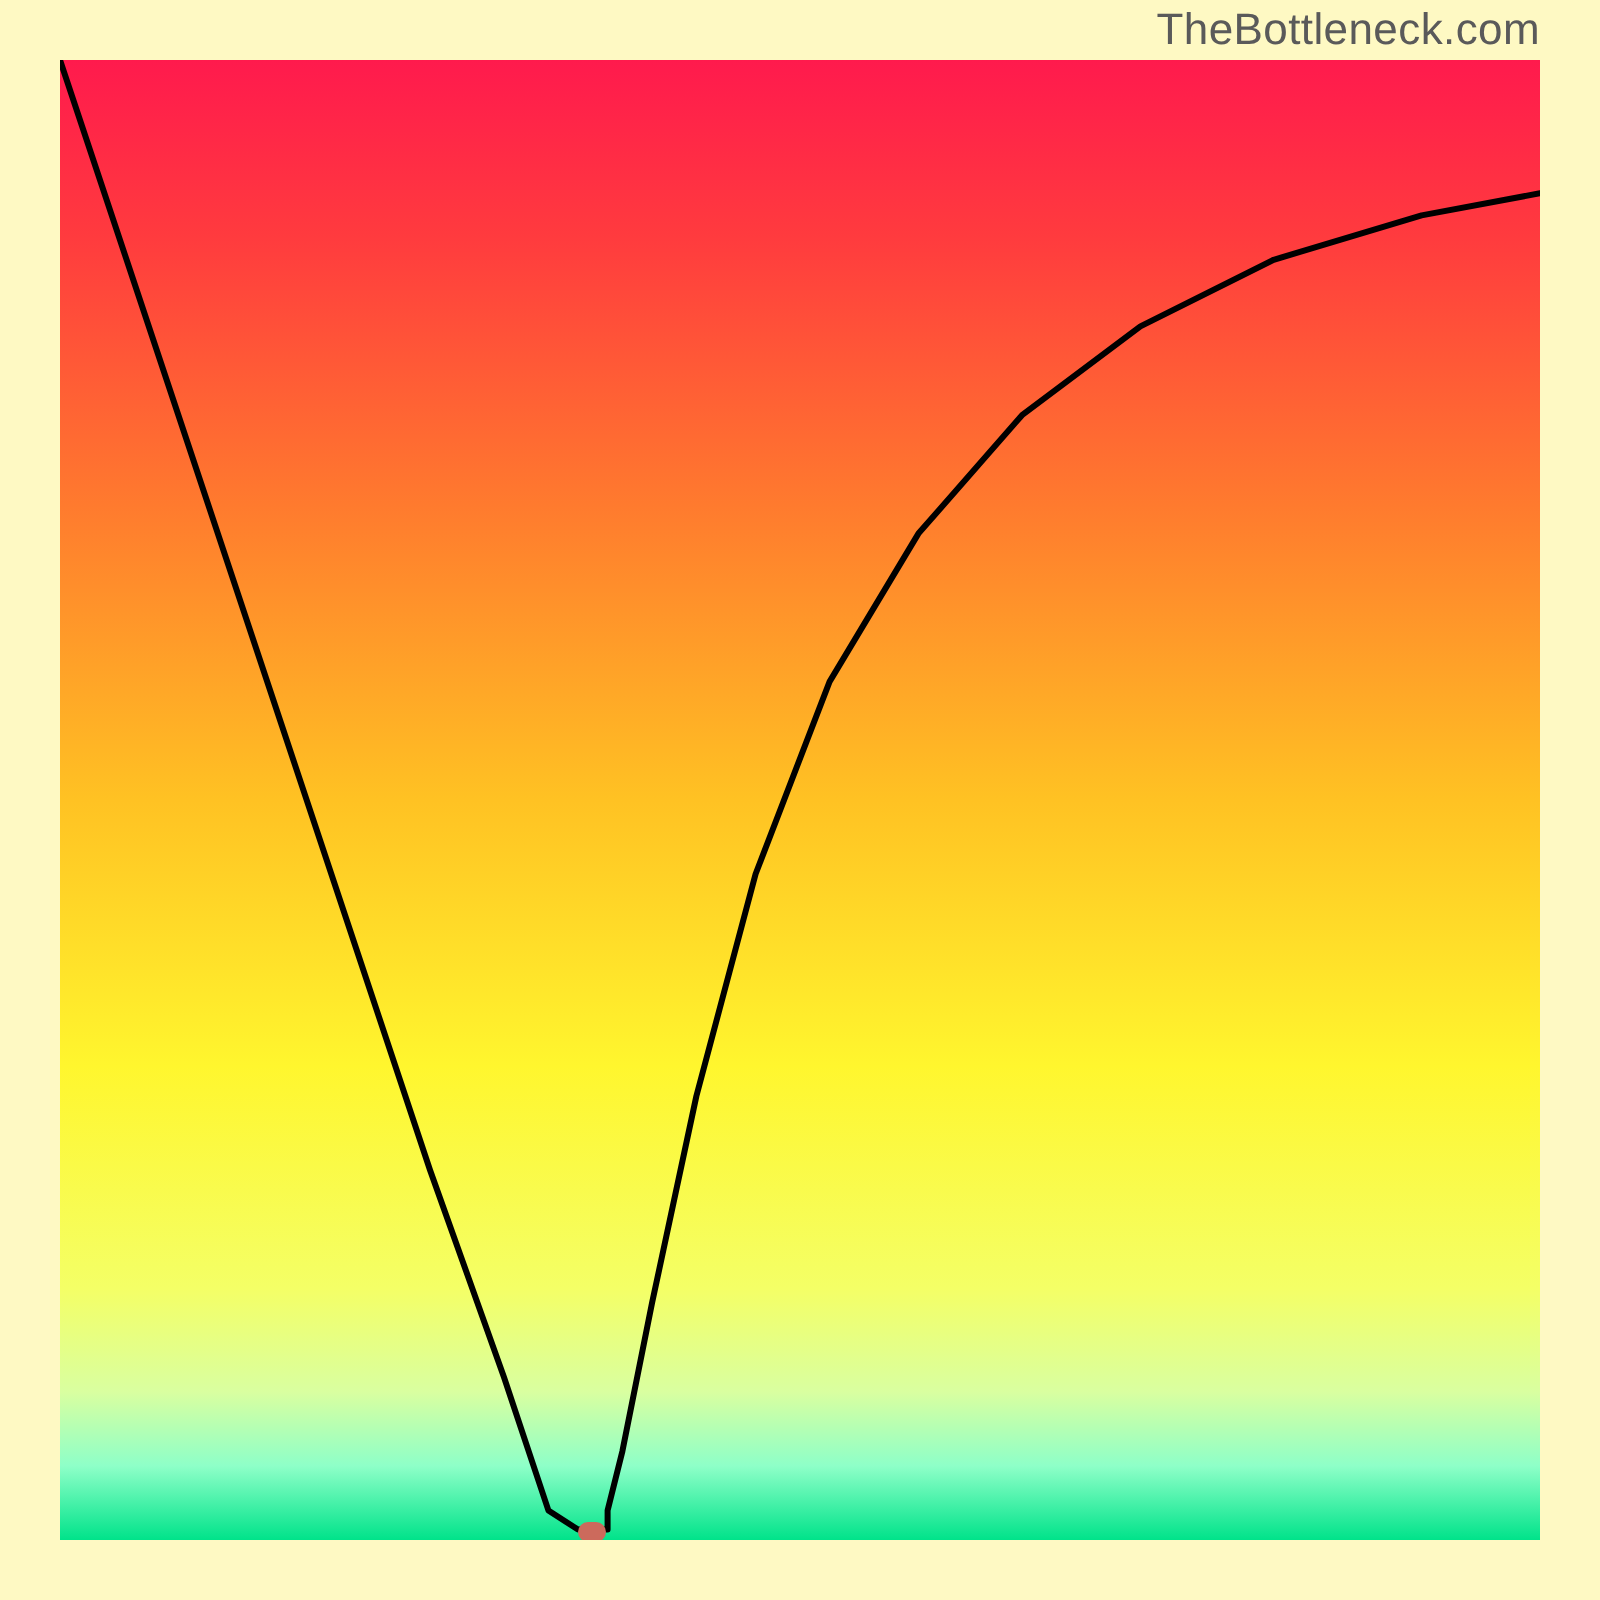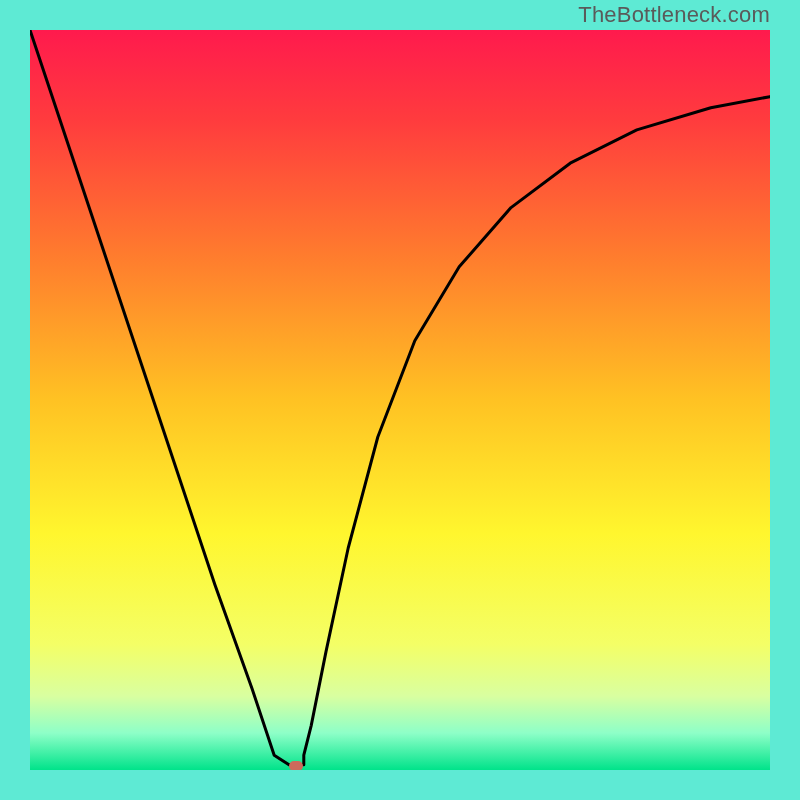--- a/index.html
+++ b/index.html
@@ -7,21 +7,21 @@
     padding: 0;
     width: 800px;
     height: 800px;
     background: #000;
     overflow: hidden;
   }
   .frame {
     position: relative;
     width: 800px;
     height: 800px;
-    background: #5eead4;
+    background: #fef9c3;
   }
   .plot-area {
     position: absolute;
     left: 30px;
     top: 30px;
     width: 740px;
     height: 740px;
     overflow: hidden;
   }
   .gradient-bg {

